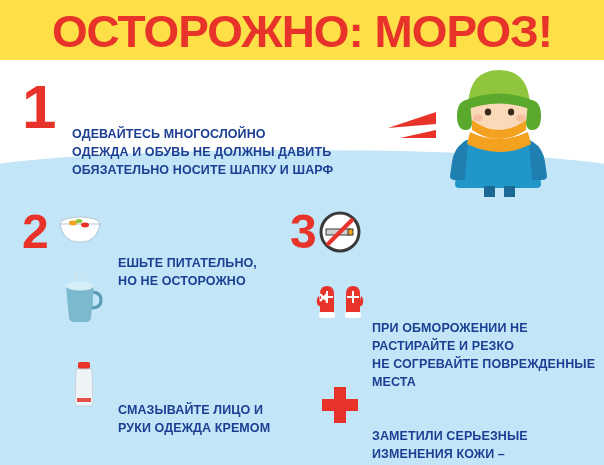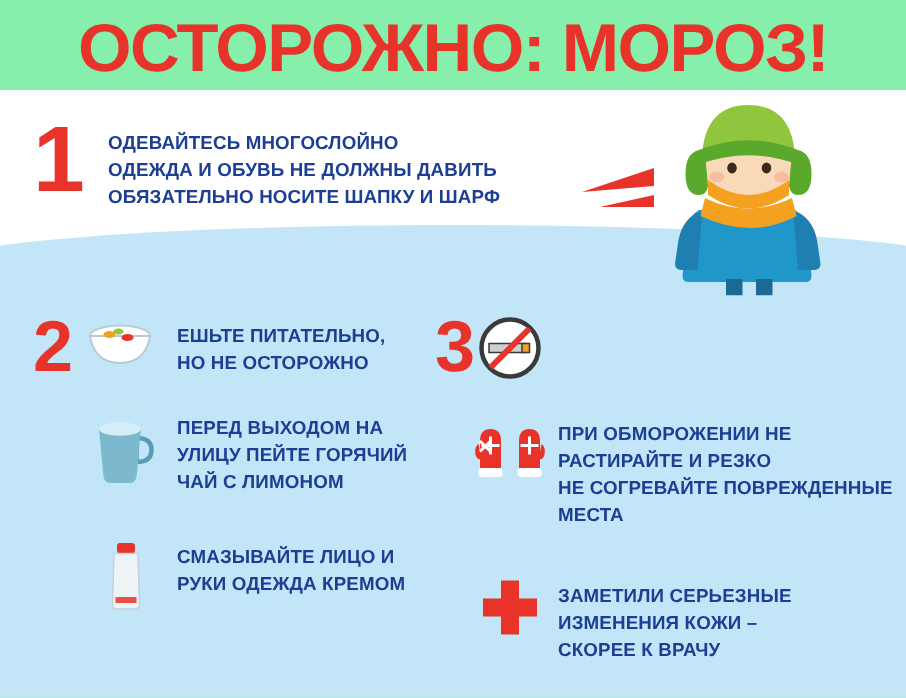--- a/index.html
+++ b/index.html
@@ -5,21 +5,21 @@
   html,body{margin:0;padding:0;}
   body{
     width:604px;height:465px;
     background:#ffffff;
     font-family:"Liberation Sans", sans-serif;
     overflow:hidden;
     position:relative;
   }
   .poster{
     position:absolute;inset:0;
-    background:#86efac;
+    background:#fde047;
     overflow:hidden;
   }
   
   .title{
     position:absolute;
     top:6px;left:0;width:604px;
     text-align:center;
     font-size:45px;
     font-weight:bold;
     letter-spacing:-1px;
@@ -56,20 +56,21 @@
   .num3{left:290px;top:208px;font-size:48px;}
   
   .txt{
     position:absolute;
     color:#1c3f94;
     font-weight:bold;
     font-size:12.5px;
     line-height:1.45;
     font-family:"Liberation Sans", sans-serif;
     letter-spacing:0.1px;
+    margin-top:39px;
   }
   .t1{left:72px;top:86px;width:300px;}
   .t2{left:118px;top:215px;width:160px;}
   .t3{left:118px;top:276px;width:165px;}
   .t4{left:118px;top:362px;width:175px;}
   .t5{left:372px;top:215px;width:220px;}
   .t6{left:372px;top:280px;width:225px;}
   .t7{left:372px;top:388px;width:215px;}
 
   
@@ -148,23 +149,20 @@
   <div class="txt t2" style="white-space:pre-line;">ЕШЬТЕ ПИТАТЕЛЬНО,
 НО НЕ ОСТОРОЖНО</div>
 
   <svg class="icon ic-mug" viewBox="0 0 46 52">
     <path d="M33 20 q10 0 10 8 q0 8 -10 8z" fill="none" stroke="#5a9bb5" stroke-width="3"></path>
     <path d="M8 14 h28 l-3 32 q-1 4 -5 4 h-12 q-4 0 -5 -4z" fill="#7cb9cf"></path>
     <ellipse cx="22" cy="14" rx="14" ry="4.5" fill="#d6eef7"></ellipse>
     <path d="M16 6 q4 -4 0 -8" stroke="#cfe3ec" stroke-width="2" fill="none"></path>
     <path d="M26 6 q4 -4 0 -8" stroke="#cfe3ec" stroke-width="2" fill="none"></path>
   </svg>
-  <div class="txt t3" style="white-space:pre-line;">ПЕРЕД ВЫХОДОМ НА
-УЛИЦУ ПЕЙТЕ ГОРЯЧИЙ
-ЧАЙ С ЛИМОНОМ</div>
 
   <svg class="icon ic-cream" viewBox="0 0 40 48">
     <rect x="14" y="2" width="12" height="7" rx="2" fill="#e8332a"></rect>
     <path d="M12 9 h16 l1 34 q0 3 -3 3 h-12 q-3 0 -3 -3z" fill="#eef3f6" stroke="#c4d2db" stroke-width="1"></path>
     <rect x="13" y="38" width="14" height="4" fill="#e8332a" opacity="0.85"></rect>
   </svg>
   <div class="txt t4" style="white-space:pre-line;">СМАЗЫВАЙТЕ ЛИЦО И
 РУКИ ОДЕЖДА КРЕМОМ</div>
 
   <div class="num num3">3</div>

